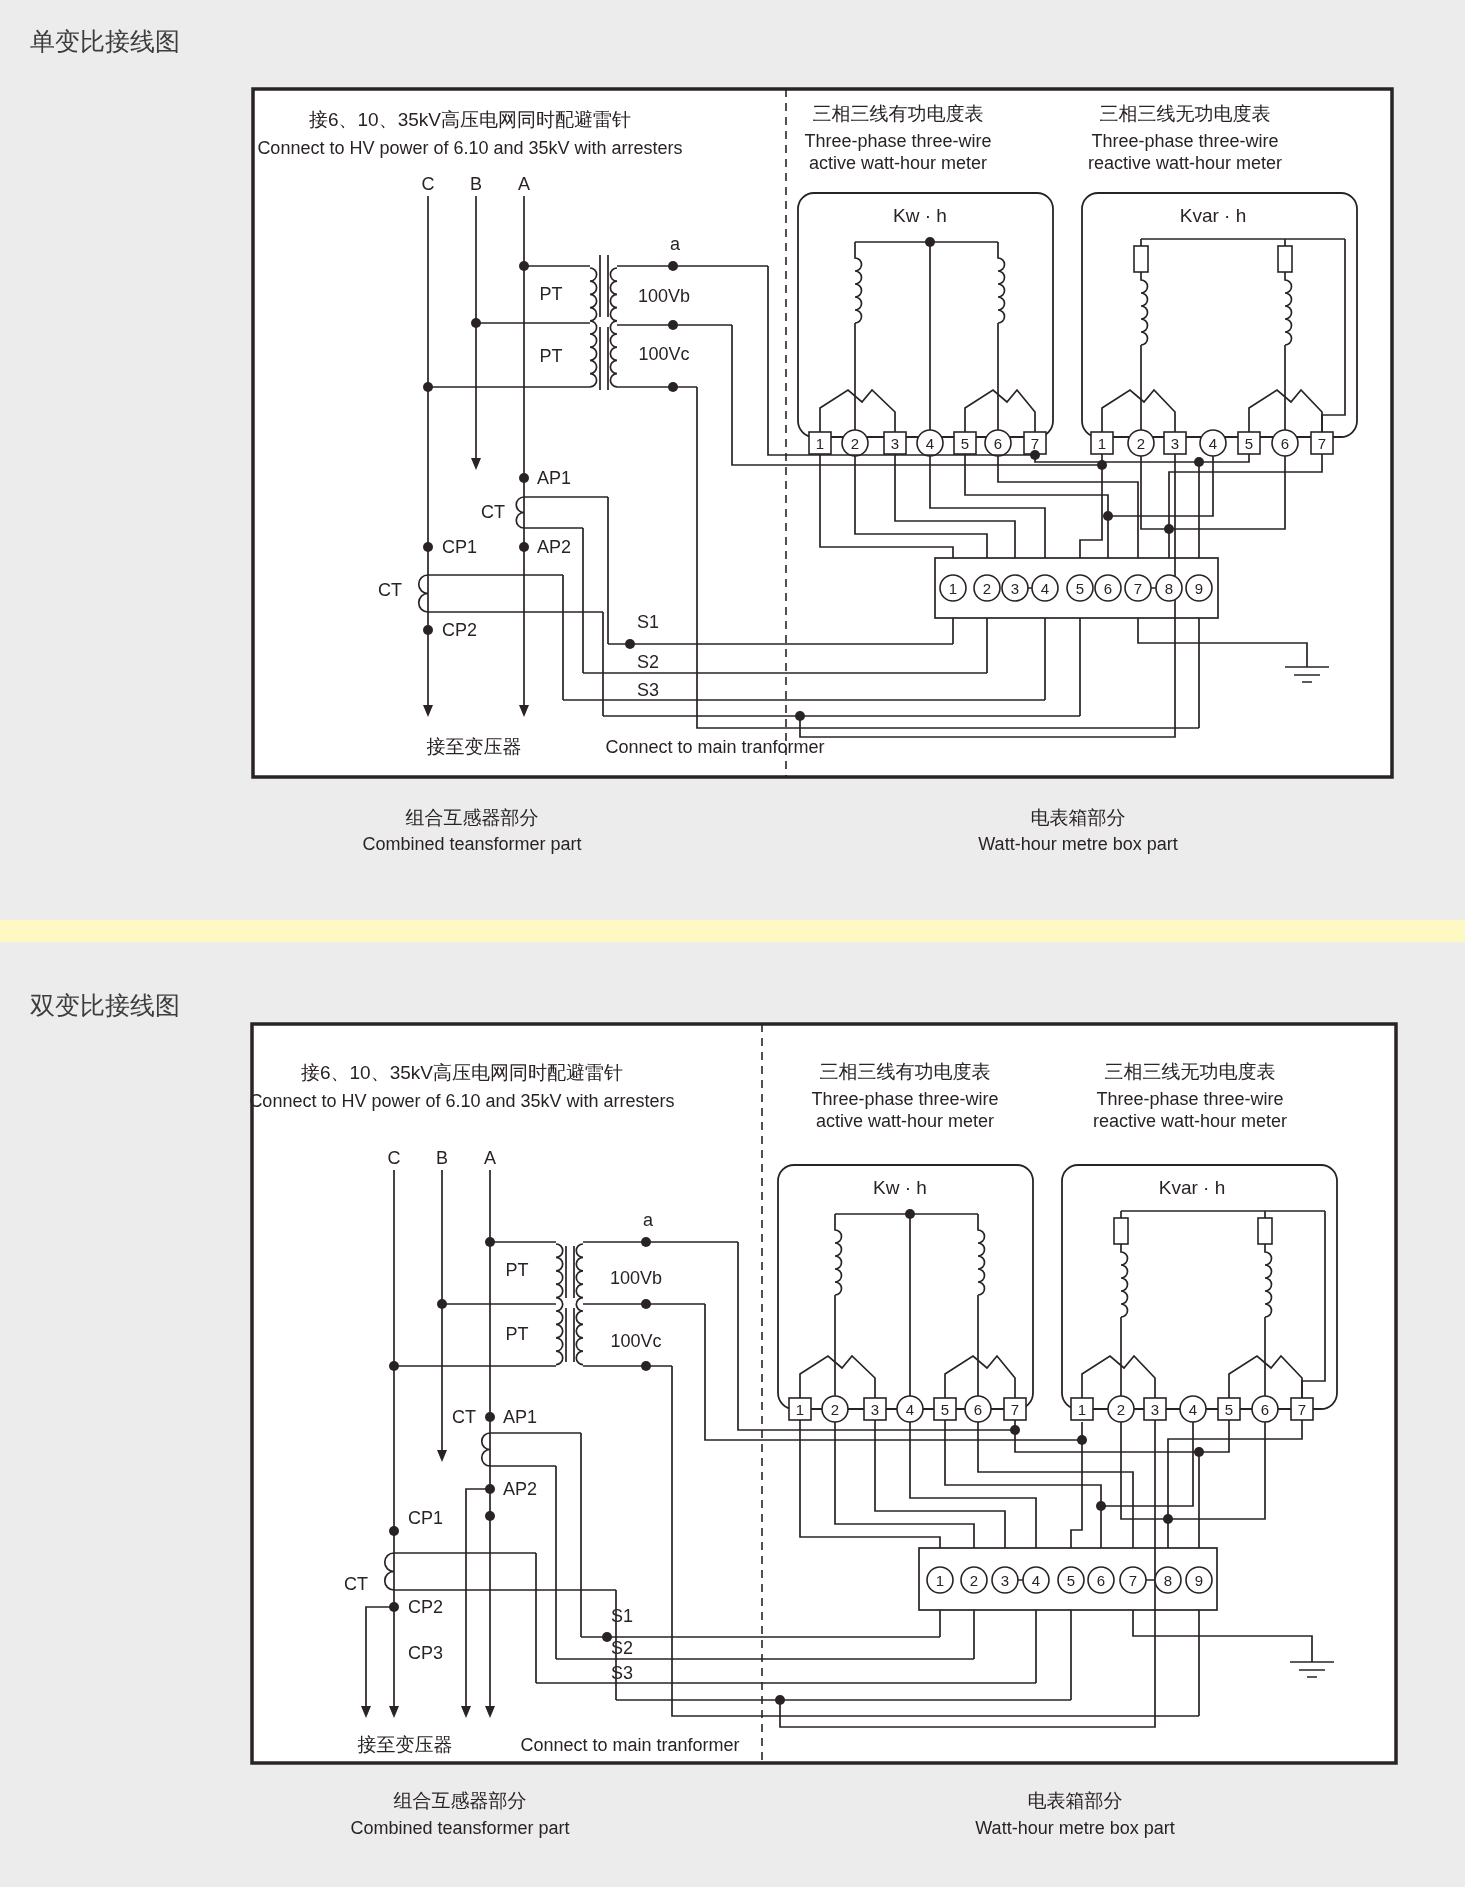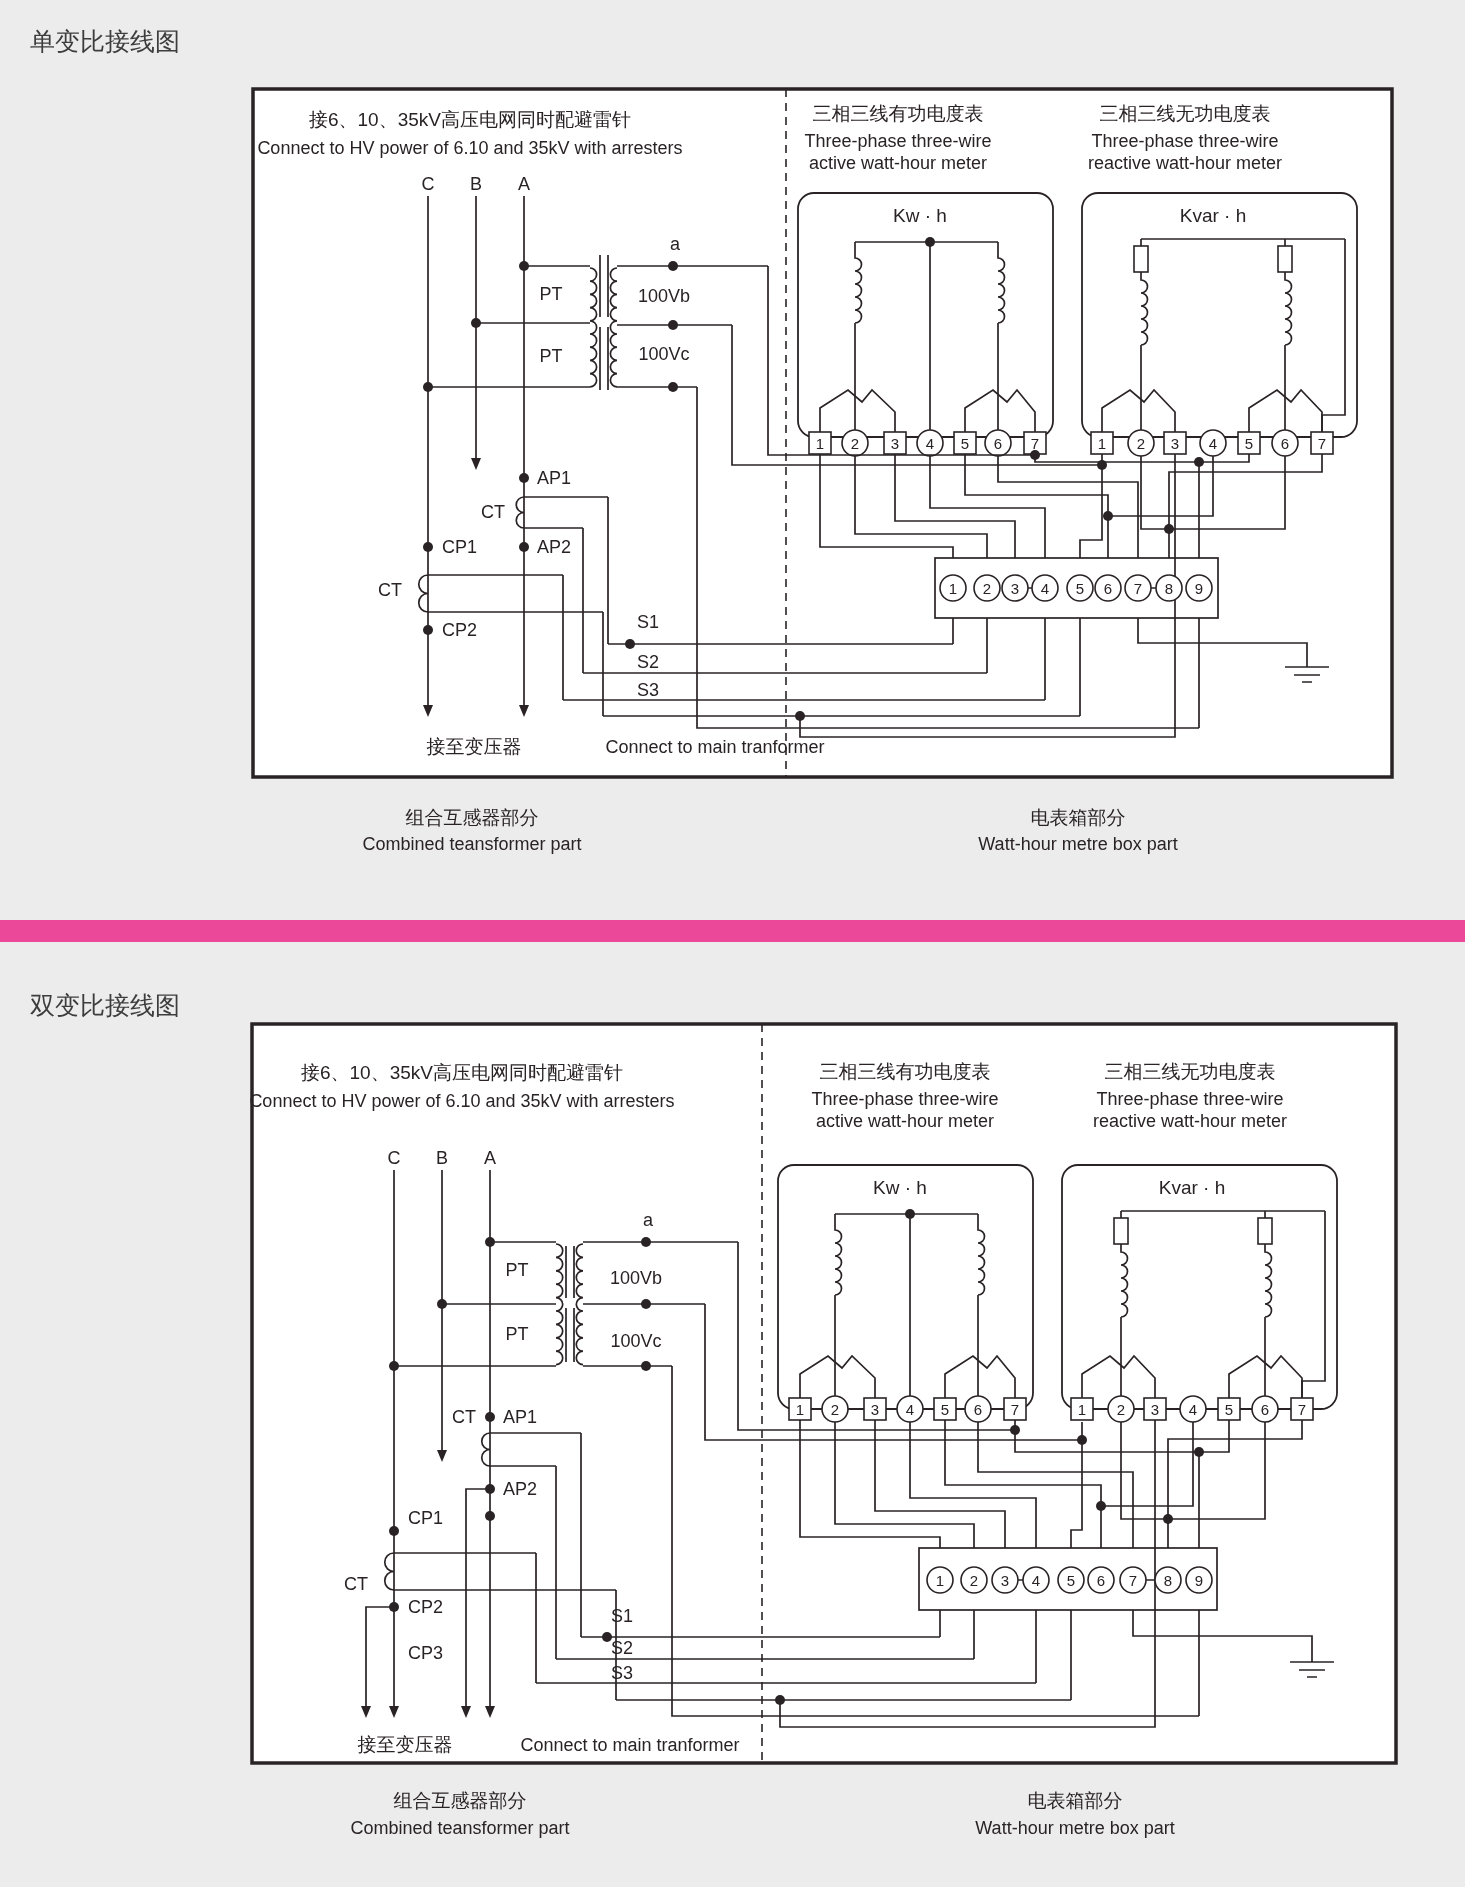--- a/index.html
+++ b/index.html
@@ -1,16 +1,16 @@
 <!DOCTYPE html>
 <html><head>
 <meta charset="utf-8">
 <style>
   html,body{margin:0;padding:0;background:#fff;}
-  #canvas{position:relative;width:1465px;height:1887px;background:#ec4899;font-family:"Liberation Sans","DejaVu Sans",sans-serif;}
+  #canvas{position:relative;width:1465px;height:1887px;background:#fef9c3;font-family:"Liberation Sans","DejaVu Sans",sans-serif;}
   .panel{position:absolute;left:0;width:1465px;background:#ececec;}
   #panel1{top:0;height:920px;}
   #panel2{top:942px;height:945px;}
   svg{position:absolute;left:0;top:0;}
   .w{fill:none;stroke:#2a2325;stroke-width:1.7;}
   .box{fill:#ffffff;stroke:#2a2325;stroke-width:3.5;}
   .body{fill:none;stroke:#2a2325;stroke-width:1.8;}
   .dash{fill:none;stroke:#2a2325;stroke-width:1.6;stroke-dasharray:8 6;}
   .dot{fill:#2a2325;stroke:none;}
   .arr{fill:#2a2325;stroke:none;}

